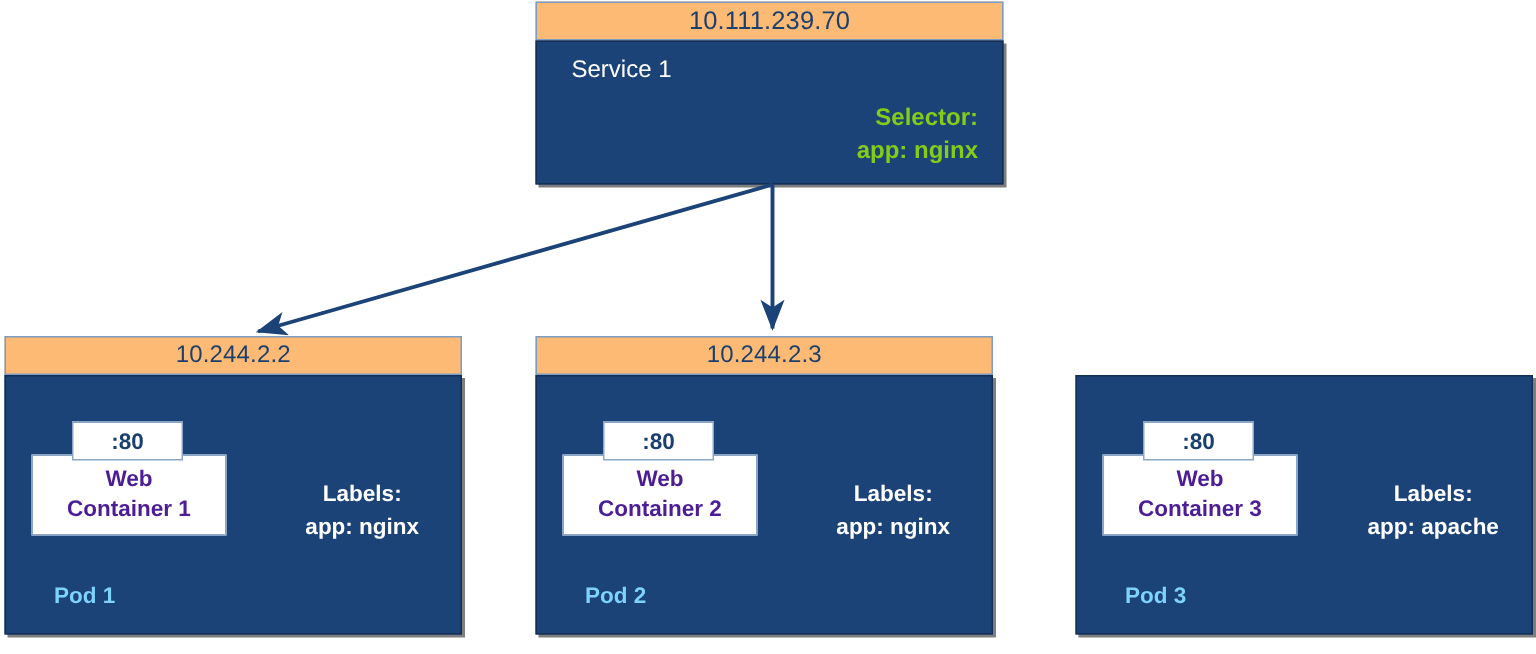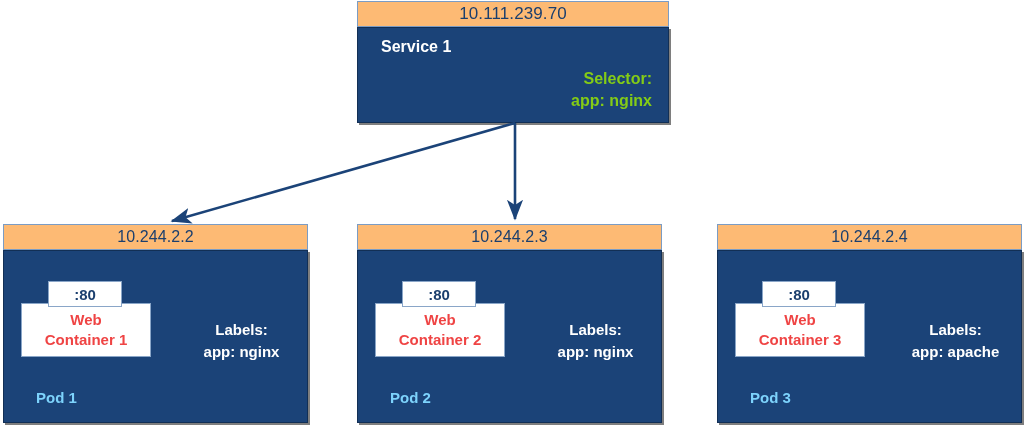--- a/index.html
+++ b/index.html
@@ -52,21 +52,21 @@
     left: 0; top: 0; width: 312px; height: 26px;
     font-size: 17px;
   }
   #service-body {
     left: 0; top: 26px; width: 312px; height: 96px;
   }
   .service-title {
     position: absolute;
     left: 23px; top: 10px;
     font-size: 16px;
-    font-weight: bold;
+    font-weight: normal;
     color: #ffffff;
   }
   .service-selector {
     position: absolute;
     right: 16px; top: 40px;
     font-size: 16px;
     font-weight: bold;
     line-height: 22px;
     text-align: right;
     color: #84cc16;
@@ -119,21 +119,21 @@
     justify-content: center;
     z-index: 3;
   }
   .container-box {
     position: absolute;
     left: 17px; top: 52px;
     width: 130px; height: 54px;
     box-sizing: border-box;
     background: #ffffff;
     border: 1px solid #8aa6c8;
-    color: #ef4444;
+    color: #4c1d95;
     font-size: 15px;
     font-weight: bold;
     line-height: 20px;
     text-align: center;
     display: flex;
     flex-direction: column;
     align-items: center;
     justify-content: center;
     z-index: 2;
   }
@@ -188,21 +188,20 @@
       </div>
       <div class="pod-labels">
         <div>Labels:</div>
         <div>app: nginx</div>
       </div>
       <div class="pod-name">Pod 2</div>
     </div>
   </div>
 
   <div class="node pod-node" id="pod-node-3">
-    <div class="node-header pod-header">10.244.2.4</div>
     <div class="node-body pod-body">
       <div class="port-chip">:80</div>
       <div class="container-box">
         <span>Web</span>
         <span>Container 3</span>
       </div>
       <div class="pod-labels">
         <div>Labels:</div>
         <div>app: apache</div>
       </div>

